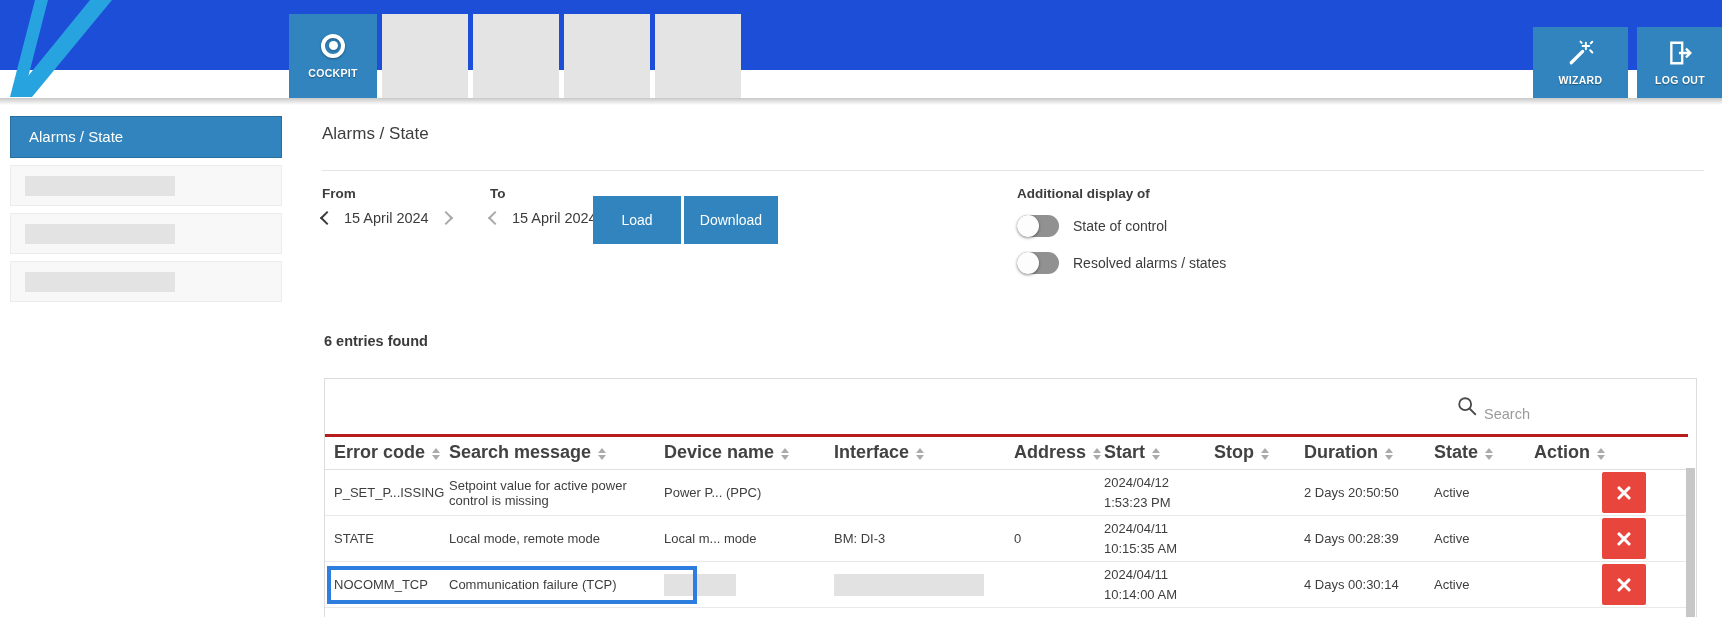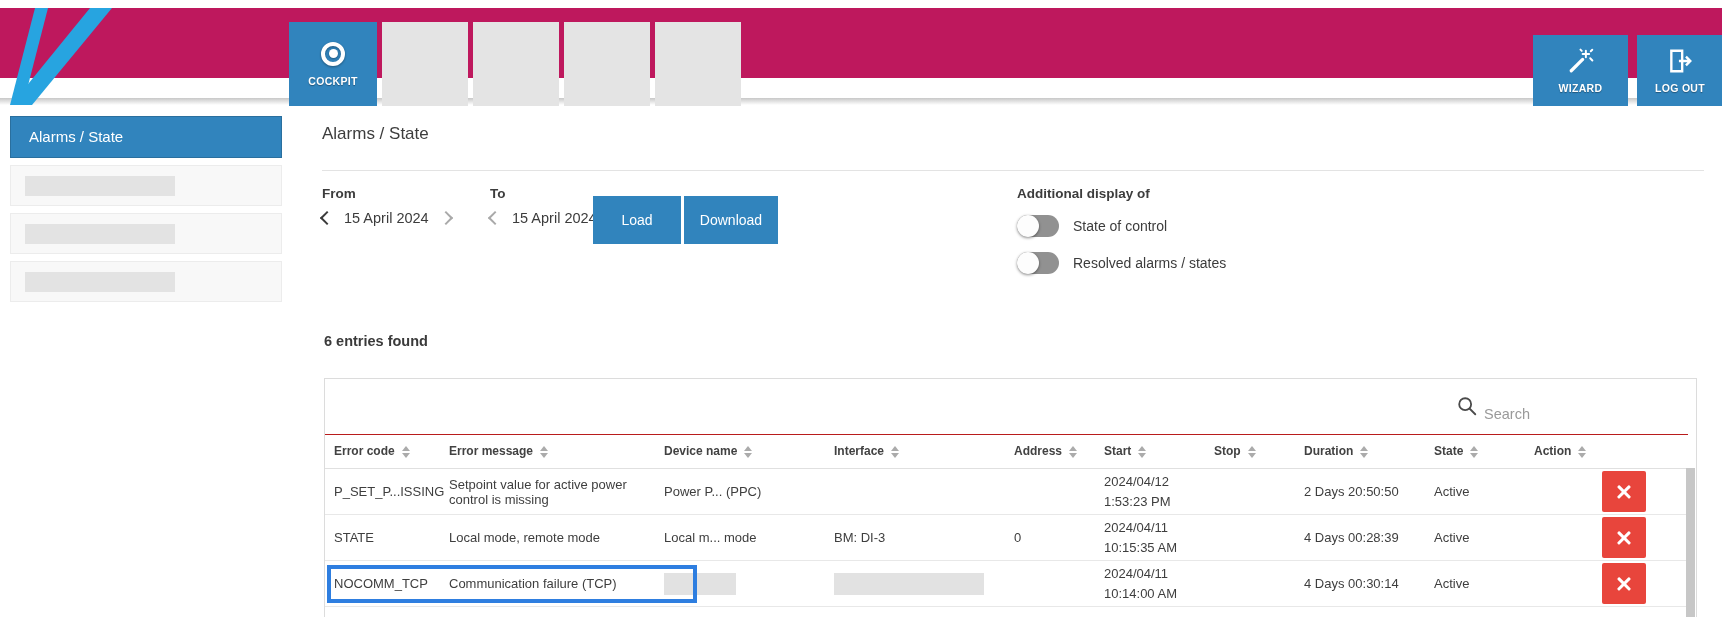--- a/index.html
+++ b/index.html
@@ -7,21 +7,21 @@
     --logo-blue:#27a4e0;
     --red:#e8453c;
     --hl:#2e7ee0;
   }
   *{box-sizing:border-box;margin:0;padding:0;}
   html,body{width:1722px;height:617px;overflow:hidden;background:#fff;
     font-family:"Liberation Sans", sans-serif;color:#3e3e3e;}
   .stage{position:relative;width:1722px;height:617px;}
 
   
-  .topbar{position:absolute;left:0;top:8px;width:1722px;height:70px;background:#be185d;z-index:5;}
+  .topbar{position:absolute;left:0;top:0;width:1722px;height:70px;background:#1d4ed8;z-index:5;}
   .topbar-shadow{position:absolute;left:0;top:98px;width:1722px;height:7px;
     background:linear-gradient(#9a9a9a,rgba(154,154,154,0));opacity:.55;z-index:4;}
   .logo{position:absolute;left:6px;top:0;}
   .tabs{position:absolute;left:289px;top:14px;display:flex;gap:5px;}
   .tab{width:88px;height:84px;display:flex;flex-direction:column;align-items:center;justify-content:center;gap:9px;}
   .tab.active{background:var(--accent);color:#fff;cursor:pointer;}
   .tab.ghost{width:86px;background:#e4e4e4;}
   .tab-label{font-size:10.5px;font-weight:bold;letter-spacing:.3px;text-shadow:0 1px 1px rgba(0,0,0,.35);}
   .cockpit-icon{width:24px;height:24px;border:4px solid #fff;border-radius:50%;
     display:flex;align-items:center;justify-content:center;filter:drop-shadow(0 1px 1px rgba(0,0,0,.35));}
@@ -68,22 +68,22 @@
   .toggle-label{font-size:14px;color:#3c3c3c;}
 
   .entries{position:absolute;left:2px;top:223px;font-size:14.5px;font-weight:bold;color:#3a3a3a;}
 
   
   .card{position:absolute;left:2px;top:268px;width:1373px;height:252px;border:1px solid #dcdcdc;background:#fff;}
   .search-row{position:relative;height:55px;}
   .search-icon{position:absolute;right:218px;top:16px;cursor:pointer;}
   .search-text{position:absolute;right:40px;top:19px;width:172px;font-size:14.5px;color:#9a9a9a;cursor:text;margin-top:8px;}
   table{width:1363px;border-collapse:collapse;table-layout:fixed;}
-  th{height:34px;text-align:left;font-size:12px;font-weight:bold;color:#424242;
-    border-top:1px solid #b91c1c;border-bottom:1px solid #e0e0e0;padding-left:6px;cursor:pointer;white-space:nowrap;}
+  th{height:34px;text-align:left;font-size:18px;font-weight:bold;color:#424242;
+    border-top:3px solid #b91c1c;border-bottom:1px solid #e0e0e0;padding-left:6px;cursor:pointer;white-space:nowrap;}
   th:first-child{padding-left:9px;}
   td{height:46px;font-size:13px;color:#3e3e3e;border-bottom:1px solid #e8e8e8;
     padding-left:6px;vertical-align:middle;overflow:visible;}
   td:first-child{padding-left:9px;}
   .sort{display:inline-block;vertical-align:middle;margin-left:7px;}
   .sort i{display:block;width:0;height:0;border:4px solid transparent;}
   .sort .up{border-bottom:5px solid #ababab;margin-bottom:2px;}
   .sort .dn{border-top:5px solid #ababab;}
   .two-line div{line-height:1.5;}
   .redact{background:#e2e2e2;height:22px;}
@@ -212,21 +212,21 @@
           <col style="width:90px">
             <col style="width:110px">
             <col style="width:90px">
             <col style="width:130px">
           <col style="width:100px">
             <col>
         </colgroup>
         <thead>
             <tr>
               <th><span>Error code</span><span class="sort"><i class="up"></i><i class="dn"></i></span></th>
-              <th><span>Error message</span><span class="sort"><i class="up"></i><i class="dn"></i></span></th>
+              <th><span>Search message</span><span class="sort"><i class="up"></i><i class="dn"></i></span></th>
               <th><span>Device name</span><span class="sort"><i class="up"></i><i class="dn"></i></span></th>
               <th><span>Interface</span><span class="sort"><i class="up"></i><i class="dn"></i></span></th>
               <th><span>Address</span><span class="sort"><i class="up"></i><i class="dn"></i></span></th>
               <th><span>Start</span><span class="sort"><i class="up"></i><i class="dn"></i></span></th>
               <th><span>Stop</span><span class="sort"><i class="up"></i><i class="dn"></i></span></th>
               <th><span>Duration</span><span class="sort"><i class="up"></i><i class="dn"></i></span></th>
               <th><span>State</span><span class="sort"><i class="up"></i><i class="dn"></i></span></th>
               <th><span>Action</span><span class="sort"><i class="up"></i><i class="dn"></i></span></th>
             </tr>
           </thead>

